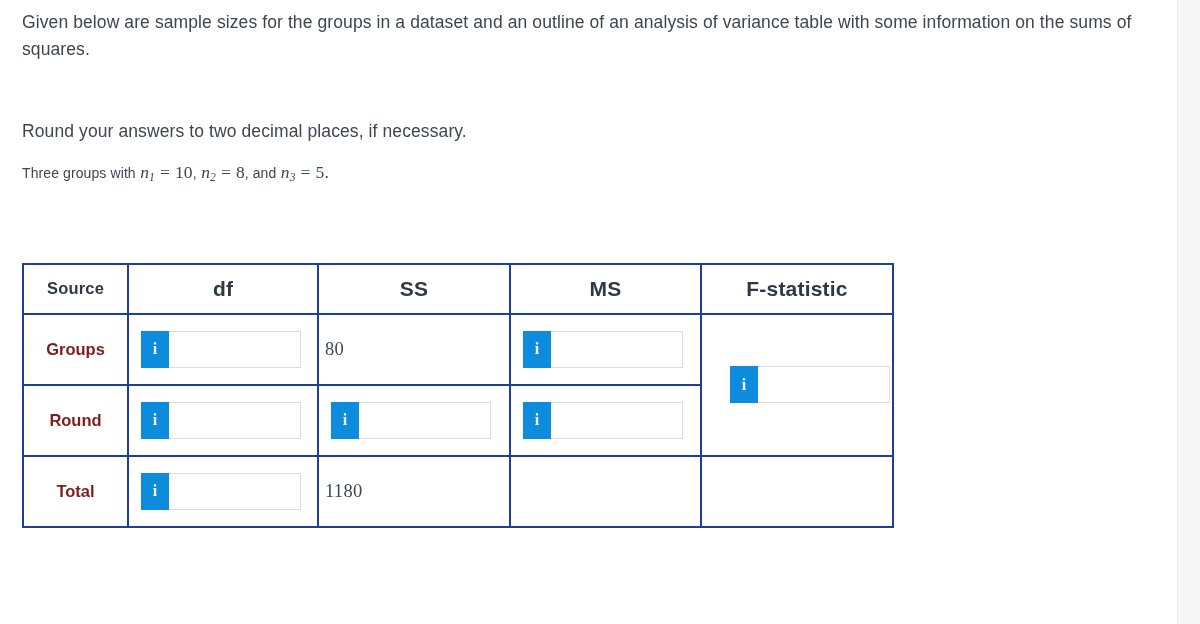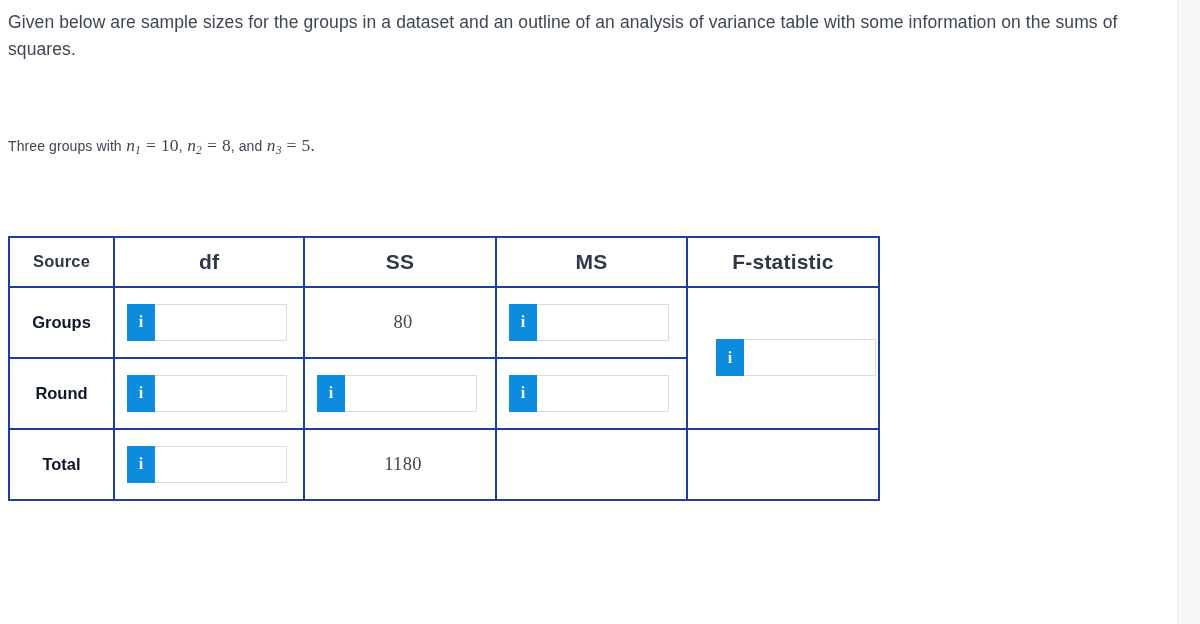--- a/index.html
+++ b/index.html
@@ -23,21 +23,21 @@
     right: 0;
     width: 22px;
     height: 624px;
     background: #f7f7f7;
     border-left: 1px solid #ededed;
   }
 
   .page {
     position: absolute;
     top: 0;
-    left: 0;
+    left: 14px;
     width: 1178px;
     height: 545px;
     padding: 0;
     box-sizing: border-box;
   }
 
   .prose {
     padding: 9px 20px 0 8px;
   }
 
@@ -112,21 +112,21 @@
     font-size: 21px;
     font-weight: bold;
     color: #2f3845;
     letter-spacing: 0.2px;
   }
   .hdr-cell.source-h { font-size: 16.5px; border-radius: 13px; }
 
   .row-label {
     font-size: 16.5px;
     font-weight: bold;
-    color: #0f172a;
+    color: #7f1d1d;
     margin-left: 24px;
   }
   .body-cell { height: 69px; }
   .total-cell { height: 69px; }
 
   .value {
     font-family: "Liberation Serif", serif;
     font-size: 18.5px;
     color: #3e4652;
     letter-spacing: 0.3px;
@@ -162,21 +162,20 @@
     box-sizing: border-box;
   }
   .cellpad {
     display: flex;
     align-items: center;
     justify-content: flex-start;
     padding-left: 12px;
     height: 100%;
   }
   .cellpad.center {
-    justify-content: center;
     padding-left: 6px;
   }
   .fstat-pad {
     display: flex;
     align-items: center;
     justify-content: flex-start;
     padding-left: 28px;
     height: 100%;
   }
 </style>
@@ -189,20 +188,21 @@
 
   <div class="prose">
 
     <p class="para">Given below are sample sizes for the groups in a dataset and an outline of an analysis of variance table with some information on the sums of squares.</p>
 
     <div class="gap-1"></div>
 
 
     <div class="gap-2"></div>
 
+    <p class="para">Round your answers to two decimal places, if necessary.</p>
 
     <div class="gap-3"></div>
 
     <p class="para math">
       <span class="mathtext">Three groups with</span>
       <span>
         <span>n</span><sub>1</sub><span class="eq">=</span><span class="num">10</span></span><span class="mathtext">,</span>
       <span>
         <span>n</span><sub>2</sub><span class="eq">=</span><span class="num">8</span></span><span class="mathtext">, and</span>
       <span>

